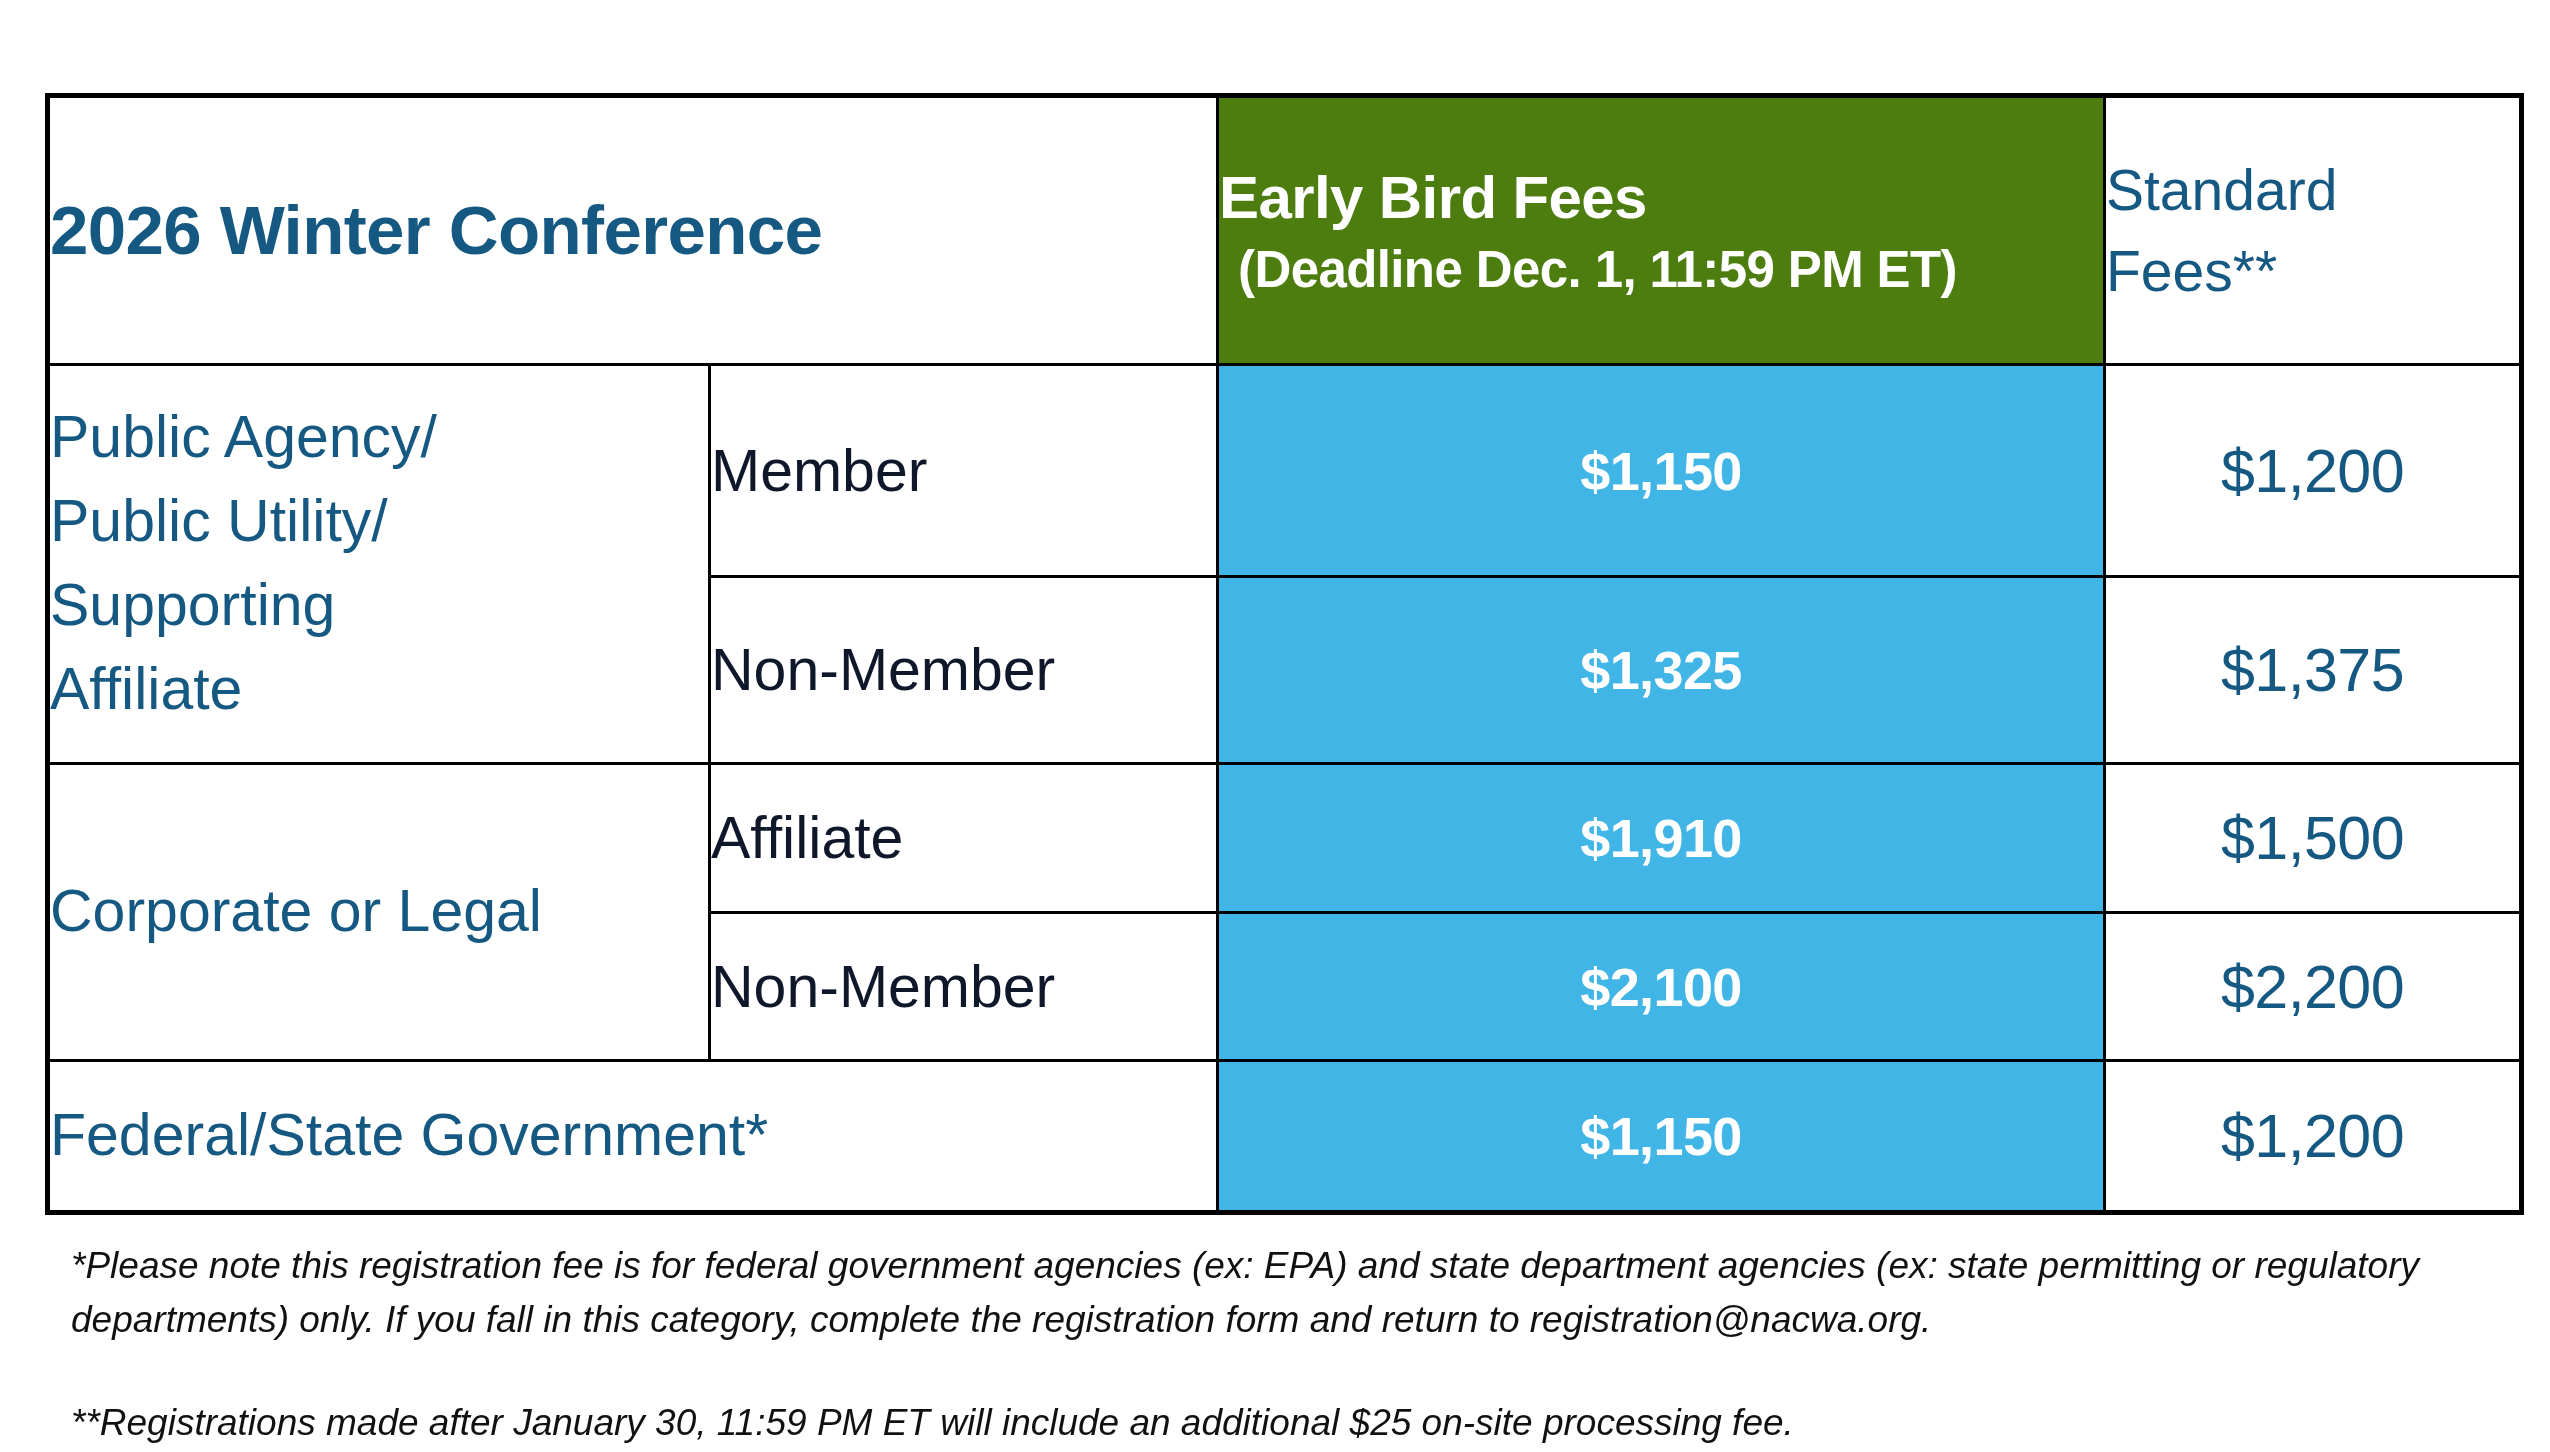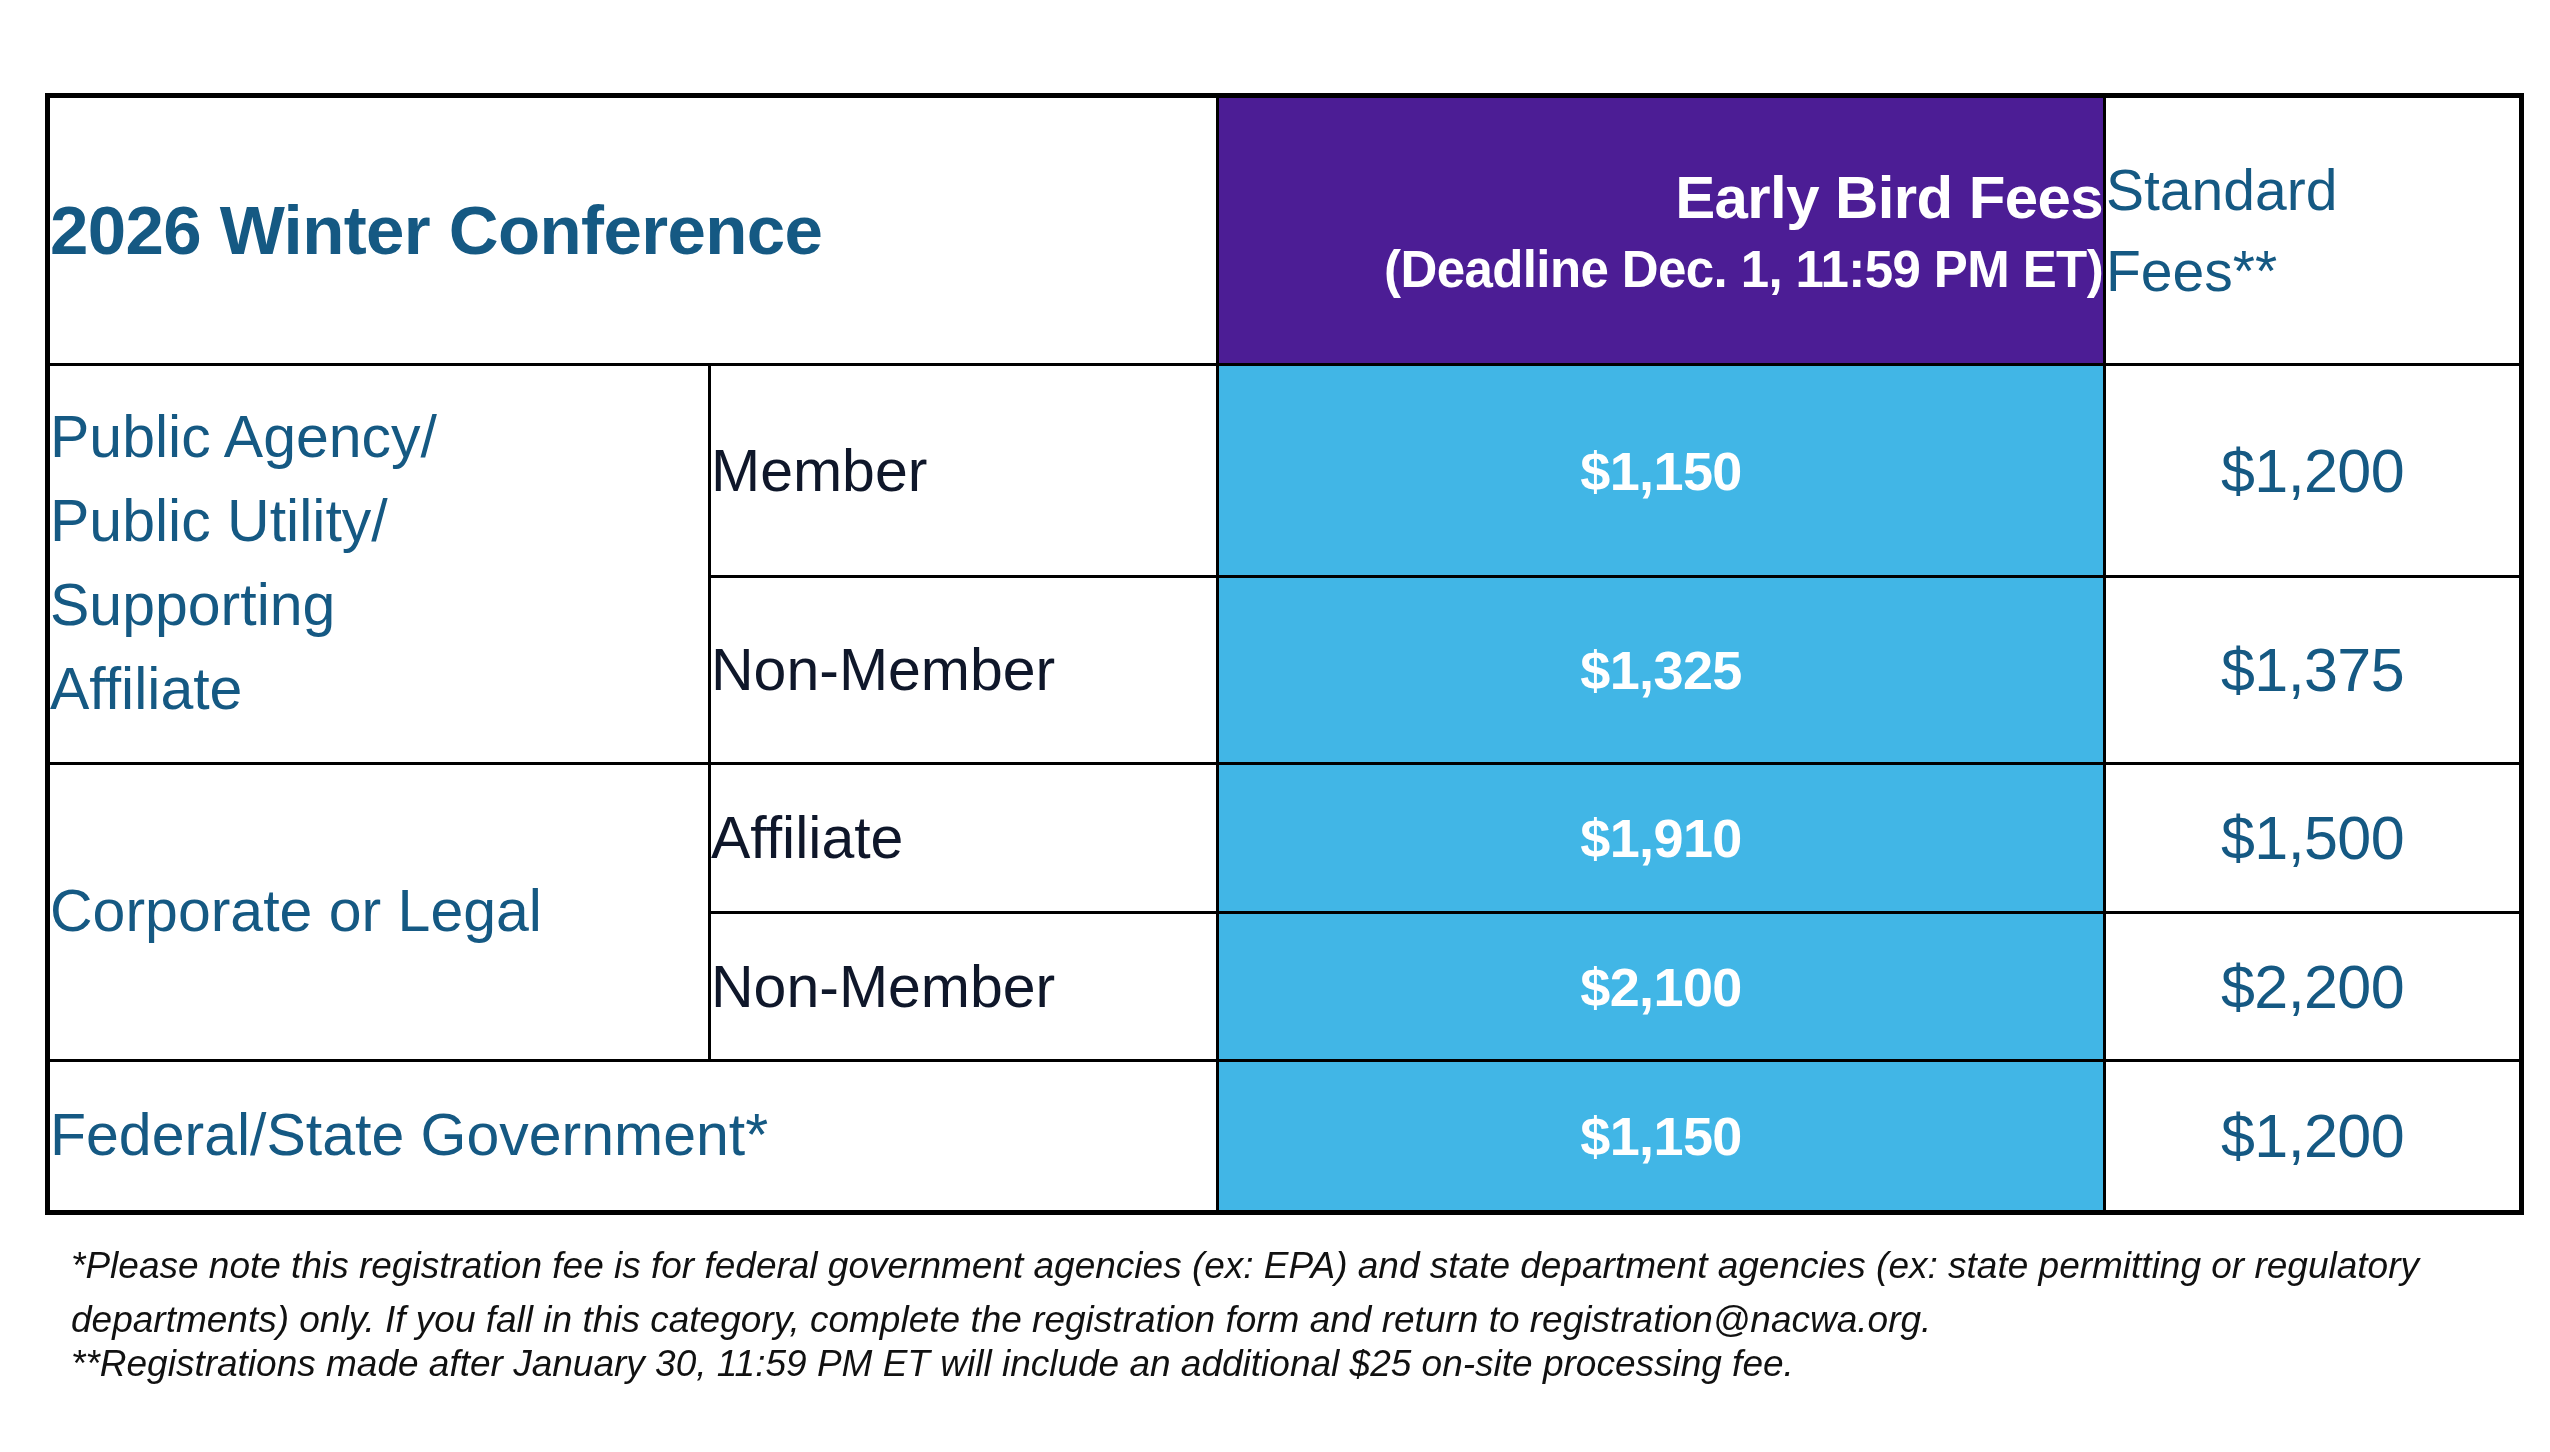--- a/index.html
+++ b/index.html
@@ -43,23 +43,23 @@
 
   .title-cell {
     text-align: left;
     padding-left: 26px;
     font-size: 69px;
     font-weight: 700;
     letter-spacing: -0.6px;
     color: #155983;
   }
   .eb-header-cell {
-    background: #4c1d95;
+    background: #4d7c0f;
     color: #ffffff;
-    text-align: right;
+    text-align: left;
   }
   .eb-header-line1 {
     font-size: 60px;
     font-weight: 700;
     line-height: 1.32;
     letter-spacing: -0.6px;
   }
   .eb-header-line2 {
     font-size: 51px;
     font-weight: 700;
@@ -111,21 +111,21 @@
     position: absolute;
     left: 55px;
     width: 2392px;
     margin: 16px;
     font-style: italic;
     font-size: 37px;
     line-height: 1.45;
     color: #111111;
   }
   .footnote-1 { top: 1223px; }
-  .footnote-2 { top: 1321px; font-style: italic; }
+  .footnote-2 { top: 1380px; font-style: italic; }
 </style>
 </head>
 <body>
 
 <div class="page">
 
   <table class="fee-table">
     <colgroup>
       <col style="width:662px">
       <col style="width:508px">

